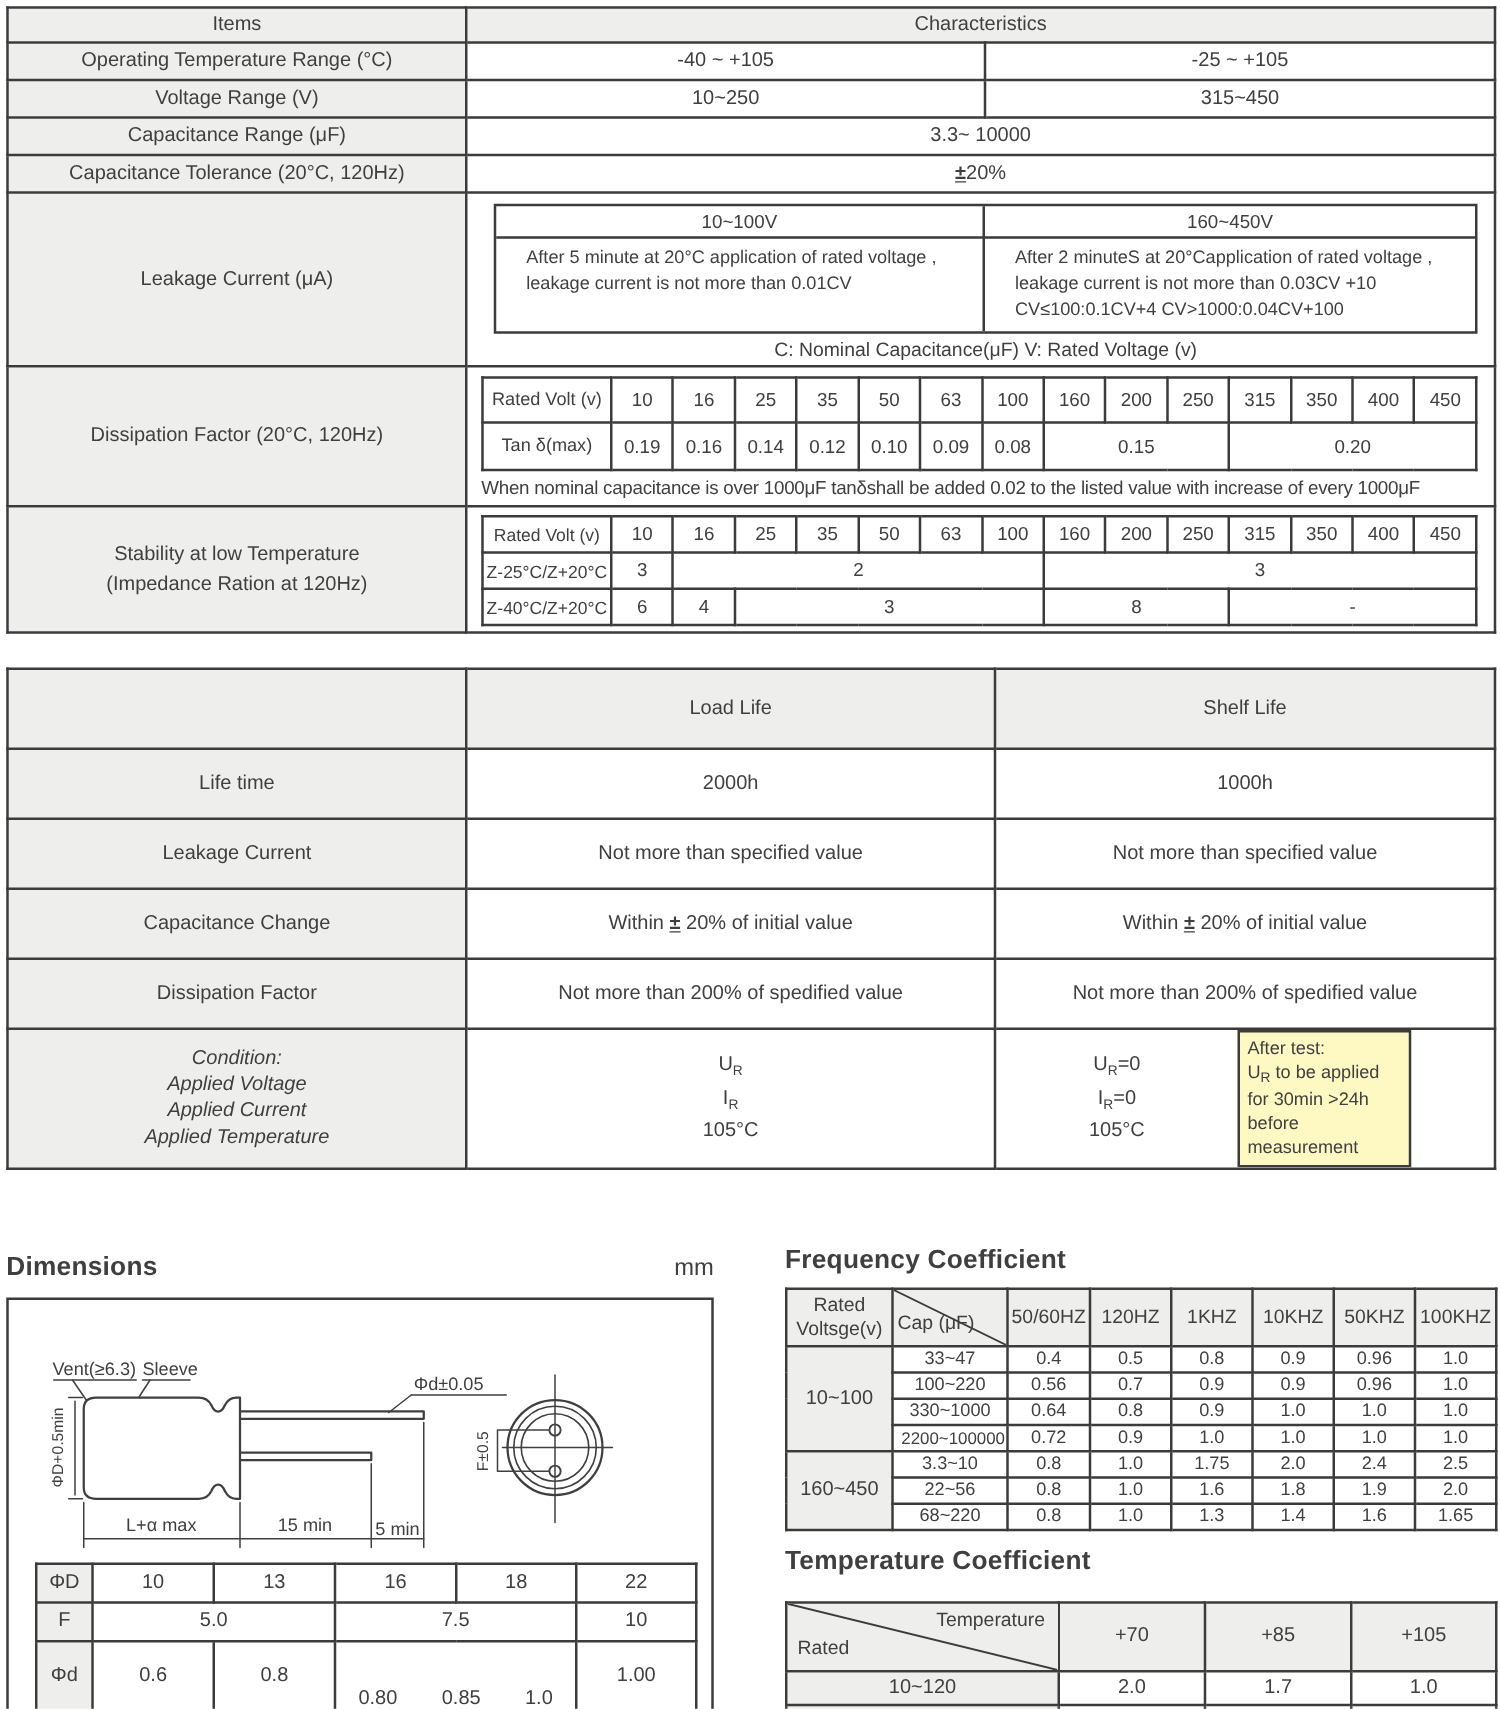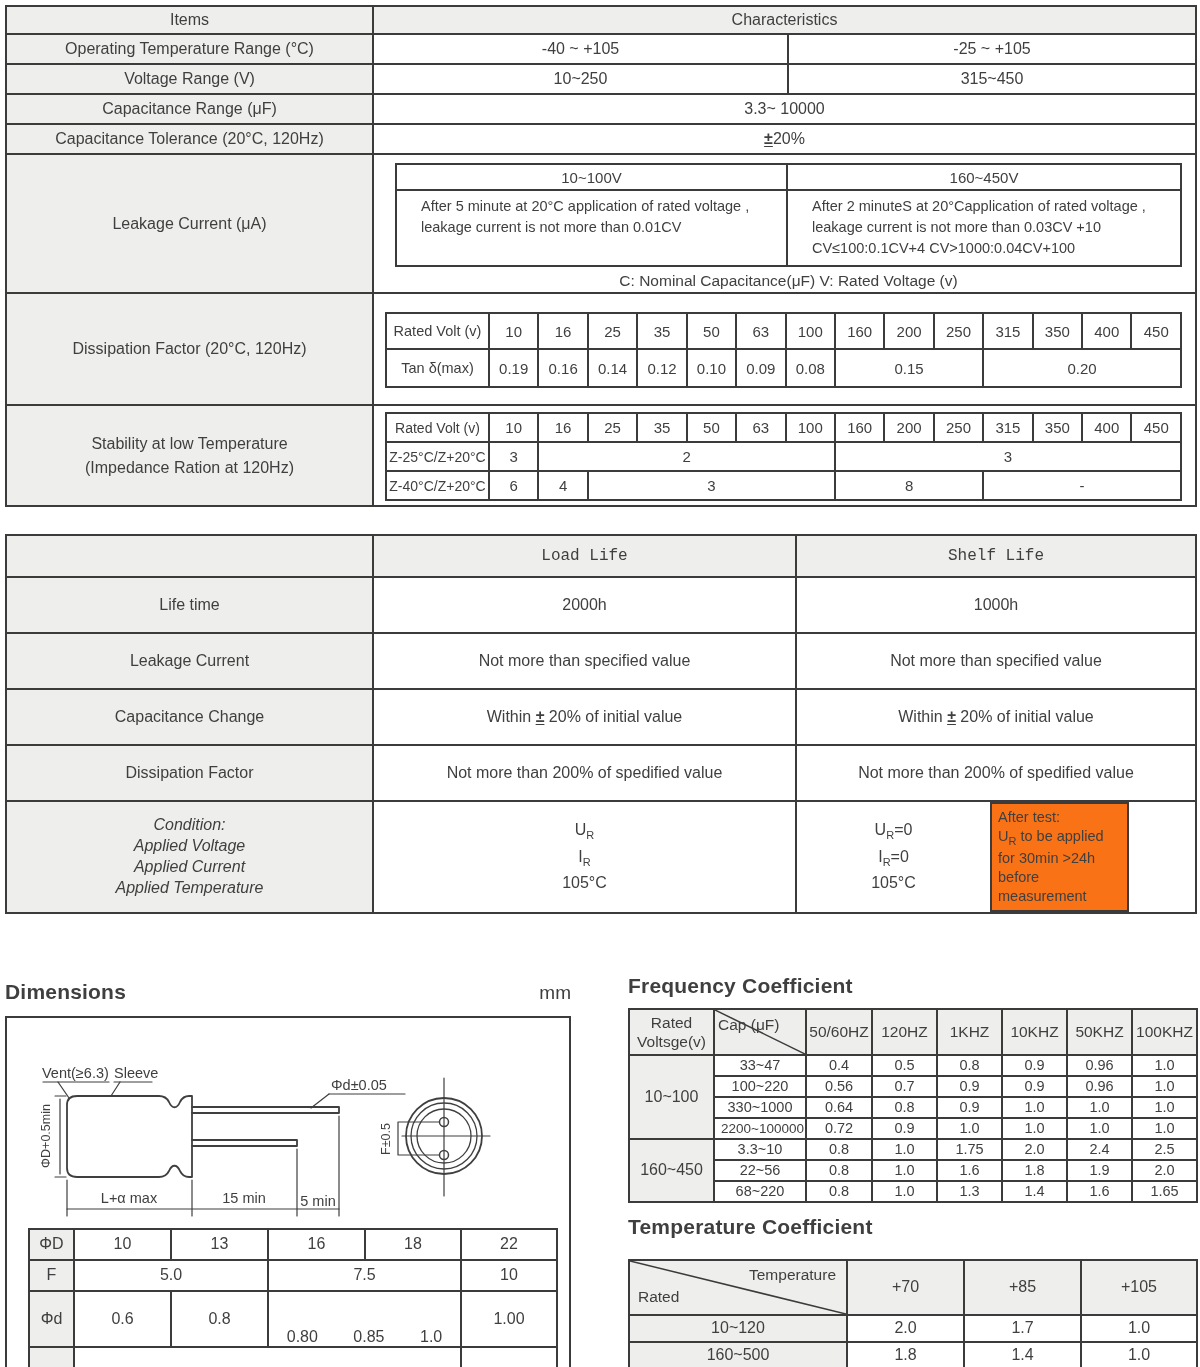--- a/index.html
+++ b/index.html
@@ -38,29 +38,29 @@
   .mini{width:797px;background:#fff;}
   .mini td{font-size:15px;height:36px;padding:0 2px;}
   .mini .lblc{font-size:14.5px;}
   .mini-note{font-size:15px;text-align:left;margin-top:5px;letter-spacing:-0.2px;white-space:nowrap;}
   .stab td{height:29px;}
   .stab .lblc{font-size:14px;}
   .lbl2{line-height:1.45;margin-top:47px;}
 
   
   .life{width:1190px;margin:27px 0 0 5px;}
-  .l-head{height:42px;font-family:Liberation Mono, monospace;}
+  .l-head{height:64px;}
   .l-row{height:56px;}
   .l-cond{height:106px;}
   .cond-lbl{line-height:1.3;font-size:16px;font-style:italic;}
   .cond-stack{line-height:1.55;font-size:16px;}
   .cond-flex{display:flex;align-items:center;height:100%;}
   .cond-left{flex:1;text-align:center;}
   .after-box{width:139px;margin-right:66px;border:2px solid var(--b);
-             text-align:left;font-size:14.5px;line-height:1.32;padding:4px 6px;background:#f97316;}
+             text-align:left;font-size:14.5px;line-height:1.32;padding:4px 6px;background:#fef9c3;}
 
   
   .bottom{display:flex;margin:60px 0 0 5px;}
   .b-left{width:566px;}
   .b-right{width:568px;margin-left:57px;}
   .sec-title-row{display:flex;justify-content:space-between;align-items:flex-end;height:30px;margin-bottom:12px;}
   .sec-title{font-size:21px;font-weight:600;letter-spacing:0.2px;}
   .unit{font-size:19px;margin-top:28px;}
   .dim-box{border:2px solid var(--b);height:353px;}
   .dim-svg{display:block;margin:14px 0 0 6px;}
@@ -71,21 +71,21 @@
   .d3{height:34px;}
   .d4{height:62px;}
   .tri{display:flex;justify-content:space-around;align-items:center;margin-top:36px;}
 
   .freq{width:568px;}
   .f-head{height:46px;}
   .f-head th{font-size:15.5px;}
   .freq td{height:21px;font-size:14.5px;padding:0 6px;}
   .diag{position:relative;}
   .diag svg{position:absolute;left:0;top:0;width:100%;height:100%;pointer-events:none;}
-  .cap-cell{vertical-align:bottom;text-align:left;padding:0 0 20px 3px;}
+  .cap-cell{vertical-align:bottom;text-align:left;padding:0 0 8px 3px;}
   .rated-cell{line-height:1.25;font-size:15.5px;}
   .cap-txt{position:relative;font-size:15.5px;}
 
   .temp{width:568px;margin-top:4px;}
   .t-head{height:55px;}
   .t-row{height:27px;}
   .temp td{font-size:16px;}
   .diag-top{position:absolute;top:5px;right:10px;font-size:15.5px;}
   .diag-bot{position:absolute;bottom:8px;left:8px;font-size:15.5px;}
   .tt-title{margin:12px 0 20px 0;}
@@ -173,20 +173,21 @@
           <td>0.14</td>
           <td>0.12</td>
           <td>0.10</td>
           <td>0.09</td>
           <td>0.08</td>
           <td colspan="3">0.15</td>
           <td colspan="4">0.20</td>
         </tr>
       </tbody>
           </table>
+      <div class="mini-note">When nominal capacitance is over 1000μF tanδshall be added 0.02 to the listed value with increase of every 1000μF</div>
     </td>
   </tr>
   <tr class="r-stab">
     <td class="g lbl2">
       <div>Stability at low Temperature</div>
       <div>(Impedance Ration at 120Hz)</div>
     </td>
     <td colspan="2" class="nest-td">
       <table class="mini stab">
         <colgroup>

